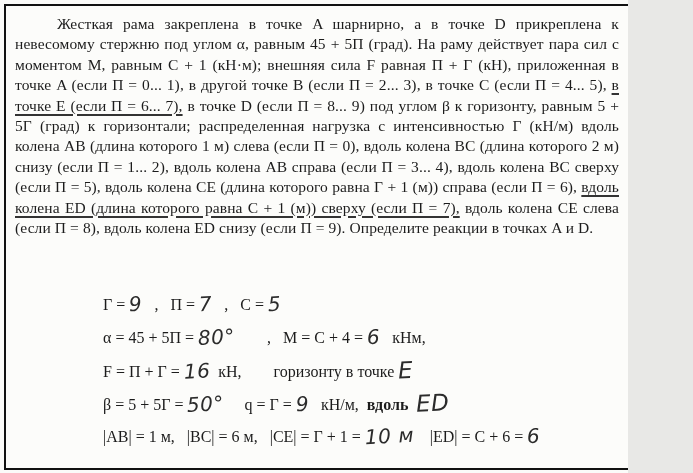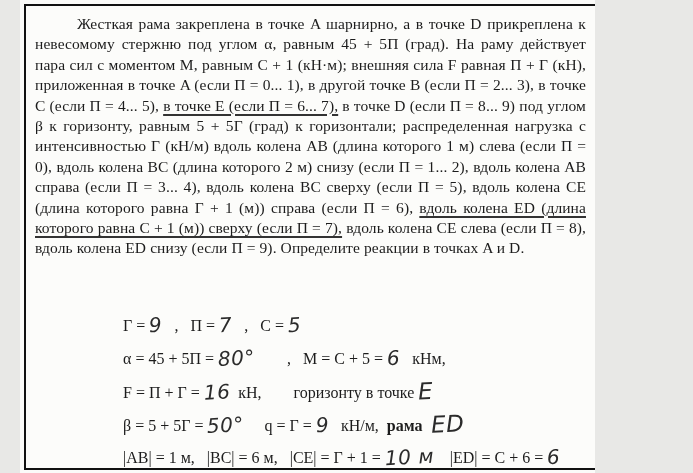--- a/index.html
+++ b/index.html
@@ -1,23 +1,22 @@
 <!DOCTYPE html>
 <html><head>
 <meta charset="utf-8">
 <style>
   html,body { margin:0; padding:0; background:#e8e8e6; }
   .page {
     position:relative;
-    width:575px; height:473px;
+    width:628px; height:473px;
     background:#fbfbf9;
     overflow:hidden;
     font-family:"Liberation Serif", serif;
     color:#1c1c1c;
-    margin-left:20px;
   }
   .sheet {
     position:absolute;
     left:4px; top:4px; right:0; bottom:3px;
     border-top:2px solid #111;
     border-left:2px solid #111;
     border-bottom:2px solid #111;
     box-sizing:border-box;
     padding:8px 9px 0 9px;
     background:#fcfcfa;
@@ -69,29 +68,29 @@
       <span>Жесткая рама закреплена в точке A шарнирно, а в точке D прикреплена к невесомому стержню под углом α, равным 45 + 5П (град). На раму действует пара сил с моментом M, равным C + 1 (кН·м); внешняя сила F равная П + Г (кН), приложенная в точке A (если П = 0... 1), в другой точке B (если П = 2... 3), в точке C (если П = 4... 5), </span><span class="u">в точке E (если П = 6... 7),</span><span> в точке D (если П = 8... 9) под углом β к горизонту, равным 5 + 5Г (град) к горизонтали; распределенная нагрузка с интенсивностью Г (кН/м) вдоль колена AB (длина которого 1 м) слева (если П = 0), вдоль колена BC (длина которого 2 м) снизу (если П = 1... 2), вдоль колена AB справа (если П = 3... 4), вдоль колена BC сверху (если П = 5), вдоль колена CE (длина которого равна Г + 1 (м)) справа (если П = 6), </span><span class="u">вдоль колена ED (длина которого равна C + 1 (м)) сверху (если П = 7),</span><span> вдоль колена CE слева (если П = 8), вдоль колена ED снизу (если П = 9). Определите реакции в точках A и D.</span>
     </div>
 
     <div class="given">
 
       <div class="given-line">
         <span>Г = </span><span class="hw">9</span><span>   ,   П = </span><span class="hw">7</span><span>   ,   C = </span><span class="hw">5</span>
       </div>
 
       <div class="given-line">
-        <span>α = 45 + 5П = </span><span class="hw">80°</span><span>        ,   M = C + 5 = </span><span class="hw">6</span><span>   кНм,</span>
+        <span>α = 45 + 5П = </span><span class="hw">80°</span><span>        ,   M = C + 4 = </span><span class="hw">6</span><span>   кНм,</span>
       </div>
 
       <div class="given-line">
         <span>F = П + Г = </span><span class="hw">16</span><span>  кН,        горизонту в точке </span><span class="hw hw-big">E</span>
       </div>
 
       <div class="given-line">
-        <span>β = 5 + 5Г = </span><span class="hw">50°</span><span>     q = Г = </span><span class="hw">9</span><span>   кН/м,  </span><span class="b">рама  </span><span class="hw hw-big">ED</span>
+        <span>β = 5 + 5Г = </span><span class="hw">50°</span><span>     q = Г = </span><span class="hw">9</span><span>   кН/м,  </span><span class="b">вдоль  </span><span class="hw hw-big">ED</span>
       </div>
 
       <div class="given-line">
         <span>|AB| = 1 м,   |BC| = 6 м,   |CE| = Г + 1 = </span><span class="hw">10 м</span><span>    |ED| = C + 6 = </span><span class="hw">6</span>
       </div>
 
     </div>
   </div>
 </div>
 

